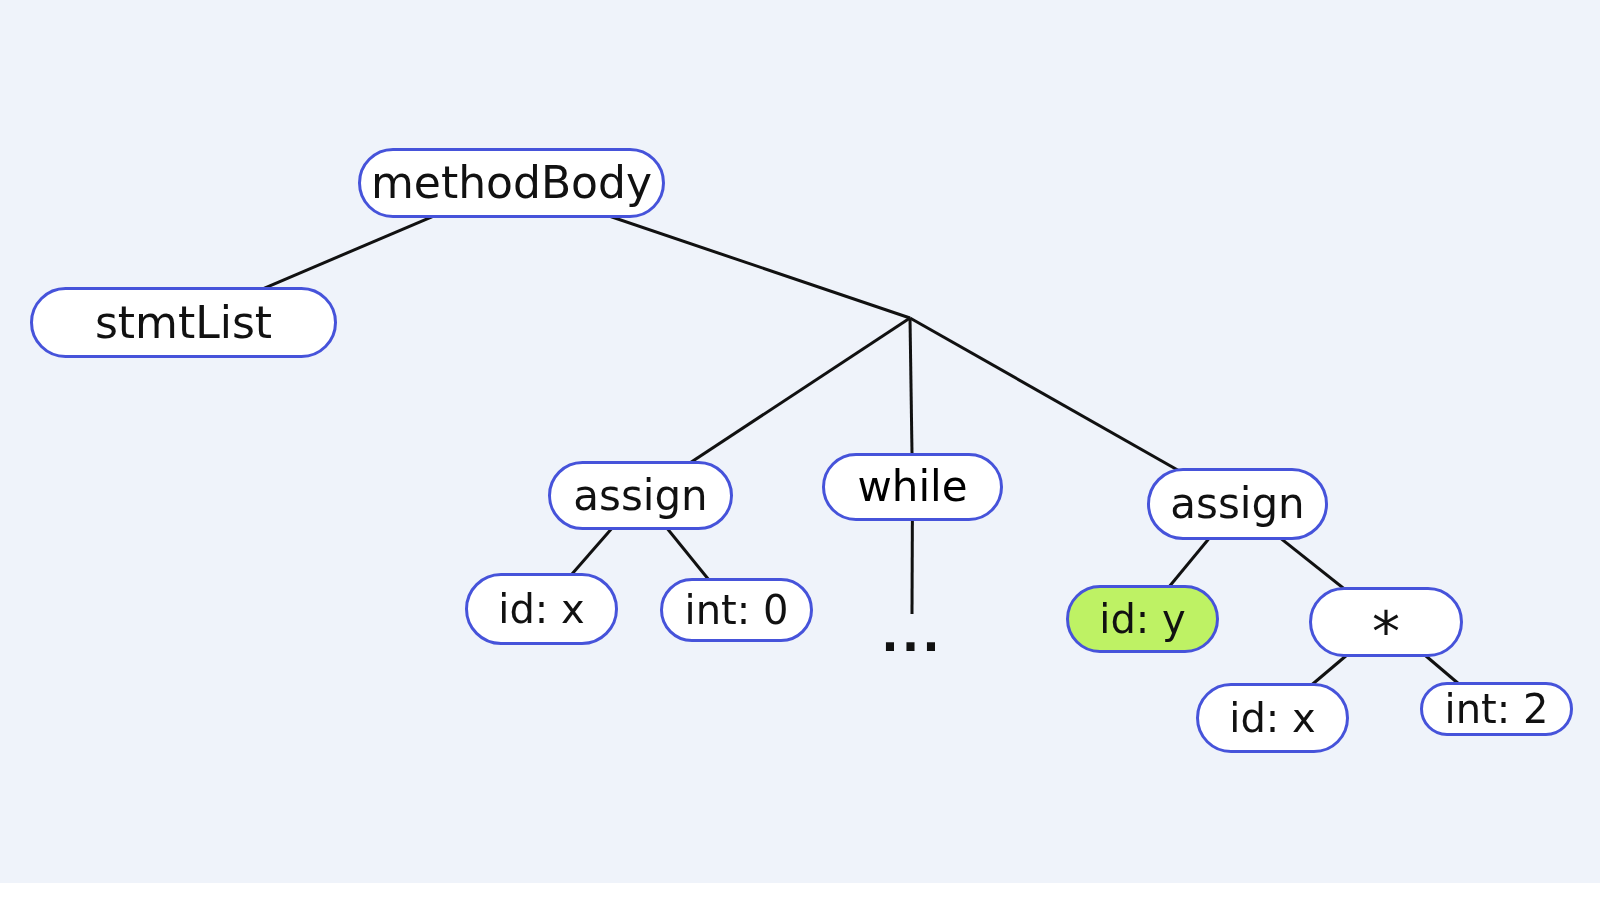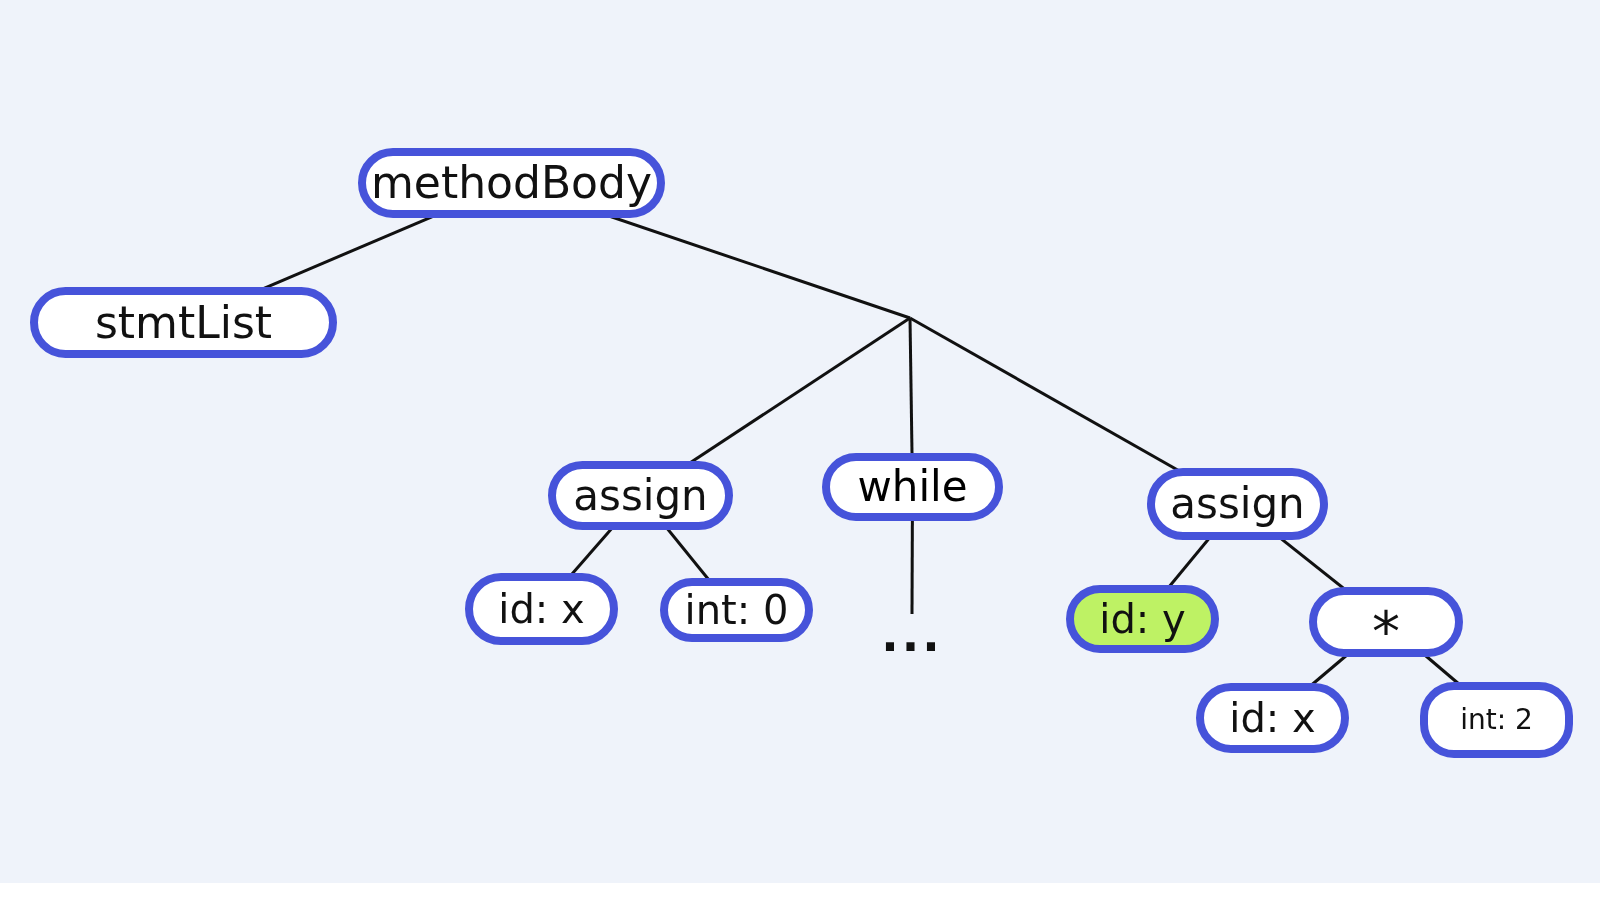--- a/index.html
+++ b/index.html
@@ -19,21 +19,21 @@
     left: 0;
     top: 0;
   }
   .node {
     position: absolute;
     box-sizing: border-box;
     display: flex;
     align-items: center;
     justify-content: center;
     background: #ffffff;
-    border: 8px solid #ec4899;
+    border: 3px solid #ec4899;
     border-radius: 45px;
     color: #111111;
     line-height: 1;
     white-space: nowrap;
   }
   .star-node {
     padding-top: 20px;
   }
   .text-node {
     position: absolute;
@@ -80,14 +80,14 @@
     <div class="node" style="left: 30px; top: 287px; width: 307px; height: 71px; font-size: 44px; color: rgb(17, 17, 17); background: rgb(255, 255, 255); border-color: rgb(70, 83, 218); border-radius: 35.5px;">stmtList</div>
     <div class="node" style="left: 548px; top: 461px; width: 185px; height: 69px; font-size: 42px; color: rgb(17, 17, 17); background: rgb(255, 255, 255); border-color: rgb(70, 83, 218); border-radius: 34.5px;">assign</div>
     <div class="node" style="left: 822px; top: 453px; width: 181px; height: 68px; font-size: 42px; color: #000000; background: rgb(255, 255, 255); border-color: rgb(70, 83, 218); border-radius: 34px;">while</div>
     <div class="node" style="left: 1147px; top: 468px; width: 181px; height: 72px; font-size: 42px; color: rgb(17, 17, 17); background: rgb(255, 255, 255); border-color: rgb(70, 83, 218); border-radius: 36px;">assign</div>
     <div class="node" style="left: 465px; top: 573px; width: 153px; height: 72px; font-size: 40px; color: rgb(17, 17, 17); background: rgb(255, 255, 255); border-color: rgb(70, 83, 218); border-radius: 36px;">id: x</div>
     <div class="node" style="left: 660px; top: 578px; width: 153px; height: 64px; font-size: 40px; color: rgb(17, 17, 17); background: rgb(255, 255, 255); border-color: rgb(70, 83, 218); border-radius: 36px;">int: 0</div>
     <div class="text-node" style="left: 862px; top: 612px; width: 100px; height: 50px; font-size: 46px; color: rgb(17, 17, 17);">...</div>
     <div class="node" style="left: 1066px; top: 585px; width: 153px; height: 68px; font-size: 40px; color: rgb(17, 17, 17); background: #bef264; border-color: rgb(70, 83, 218); border-radius: 34px;">id: y</div>
     <div class="node star-node" style="left: 1309px; top: 587px; width: 154px; height: 70px; font-size: 56px; color: rgb(17, 17, 17); background: rgb(255, 255, 255); border-color: rgb(70, 83, 218); border-radius: 35px;">*</div>
     <div class="node" style="left: 1196px; top: 683px; width: 153px; height: 70px; font-size: 40px; color: rgb(17, 17, 17); background: rgb(255, 255, 255); border-color: rgb(70, 83, 218); border-radius: 35px;">id: x</div>
-    <div class="node" style="left: 1420px; top: 682px; width: 153px; height: 76px; font-size: 28px; color: rgb(17, 17, 17); background: rgb(255, 255, 255); border-color: rgb(70, 83, 218); border-radius: 34px;">int: 2</div>
+    <div class="node" style="left: 1420px; top: 682px; width: 153px; height: 54px; font-size: 40px; color: rgb(17, 17, 17); background: rgb(255, 255, 255); border-color: rgb(70, 83, 218); border-radius: 34px;">int: 2</div>
   </div>
 
 </body></html>

